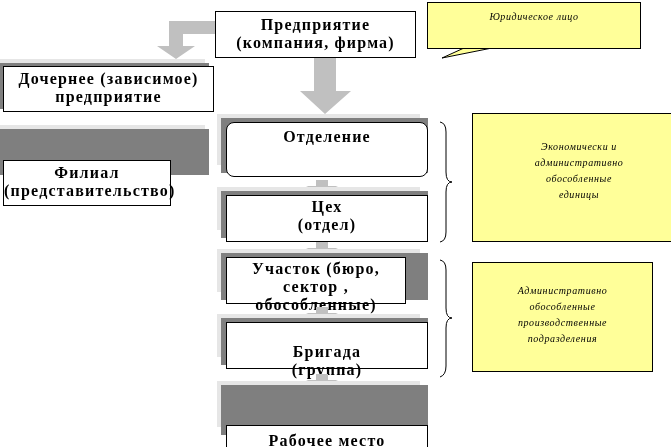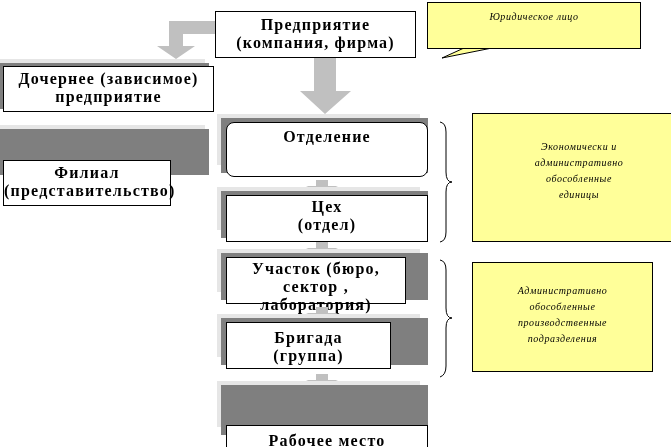--- a/index.html
+++ b/index.html
@@ -69,28 +69,28 @@
       <span class="txt">Цех</span>
       <span class="txt">(отдел)</span>
     </div>
     <svg class="arrow" width="40" height="14" style="left: 302px; top: 242px;">
       <polygon points="14,0 26,0 26,6 36,6 20,13 4,6 14,6" fill="#c0c0c0"></polygon>
     </svg>
     <div class="shadow-light" style="left: 217px; top: 249px; width: 203px; height: 43px;"></div>
     <div class="shadow-dark" style="left: 221px; top: 253px; width: 207px; height: 47px;"></div>
     <div class="box" style="left: 226px; top: 257px; width: 180px; height: 47px; padding-top: 2px;">
       <span class="txt">Участок (бюро, сектор ,</span>
-      <span class="txt">лаборатория)</span>
+      <span class="txt">обособленные)</span>
     </div>
     <svg class="arrow" width="40" height="14" style="left: 302px; top: 307px;">
       <polygon points="14,0 26,0 26,6 36,6 20,13 4,6 14,6" fill="#c0c0c0"></polygon>
     </svg>
     <div class="shadow-light" style="left: 217px; top: 314px; width: 203px; height: 43px;"></div>
     <div class="shadow-dark" style="left: 221px; top: 318px; width: 207px; height: 47px;"></div>
-    <div class="box" style="left: 226px; top: 322px; width: 165px; height: 47px; padding-top: 6px;">
+    <div class="box" style="left: 226px; top: 322px; width: 202px; height: 47px; padding-top: 20px;">
       <span class="txt">Бригада</span>
       <span class="txt">(группа)</span>
     </div>
     <svg class="arrow" width="40" height="14" style="left: 302px; top: 374px;">
       <polygon points="14,0 26,0 26,6 36,6 20,13 4,6 14,6" fill="#c0c0c0"></polygon>
     </svg>
     <div class="shadow-light" style="left: 217px; top: 381px; width: 203px; height: 46px;"></div>
     <div class="shadow-dark" style="left: 221px; top: 385px; width: 207px; height: 50px;"></div>
     <div class="box" style="left: 226px; top: 389px; width: 202px; height: 50px; padding-top: 6px; margin-top: 36px;">
       <span class="txt">Рабочее место</span>

